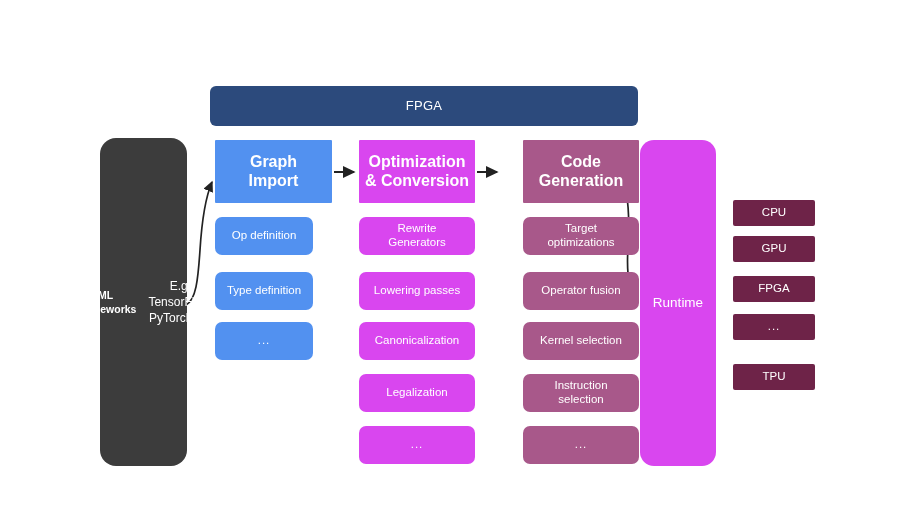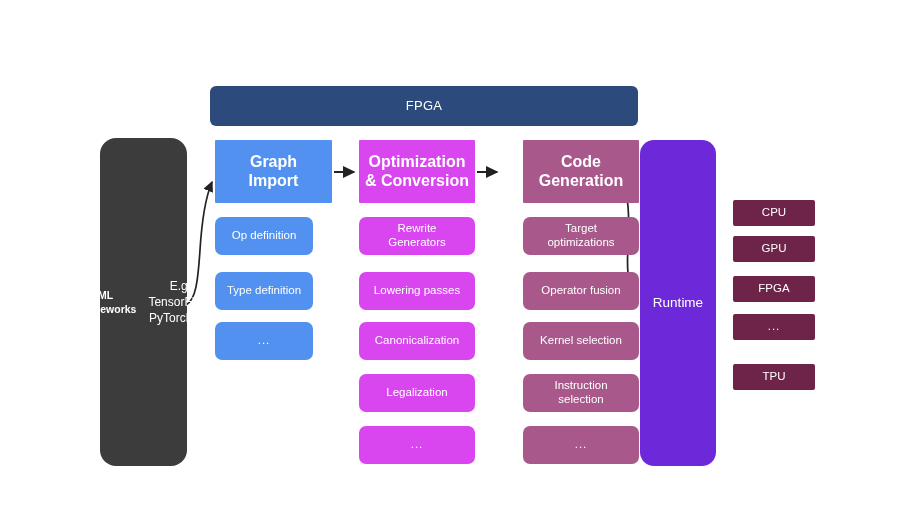--- a/index.html
+++ b/index.html
@@ -24,21 +24,21 @@
     border-radius:8px;
     padding:2px 4px;
     white-space:pre-line;
   }
 
   
   .c-navy   { background:#2C4A7C; }
   .c-blue   { background:#5291F0; }
   .c-orange { background:#d946ef; }
   .c-purple { background:#A8588A;margin-left:22px; }
-  .c-red    { background:#6d28d9; }
+  .c-red    { background:#d946ef; }
   .c-dark   { background:#3C3C3C; }
   .c-maroon { background:#6E2348; }
 
   
   .mlir-bar{
     left:210px; top:86px; width:428px; height:40px;
     border-radius:6px;
     font-size:13px; letter-spacing:.3px;
   }
 

